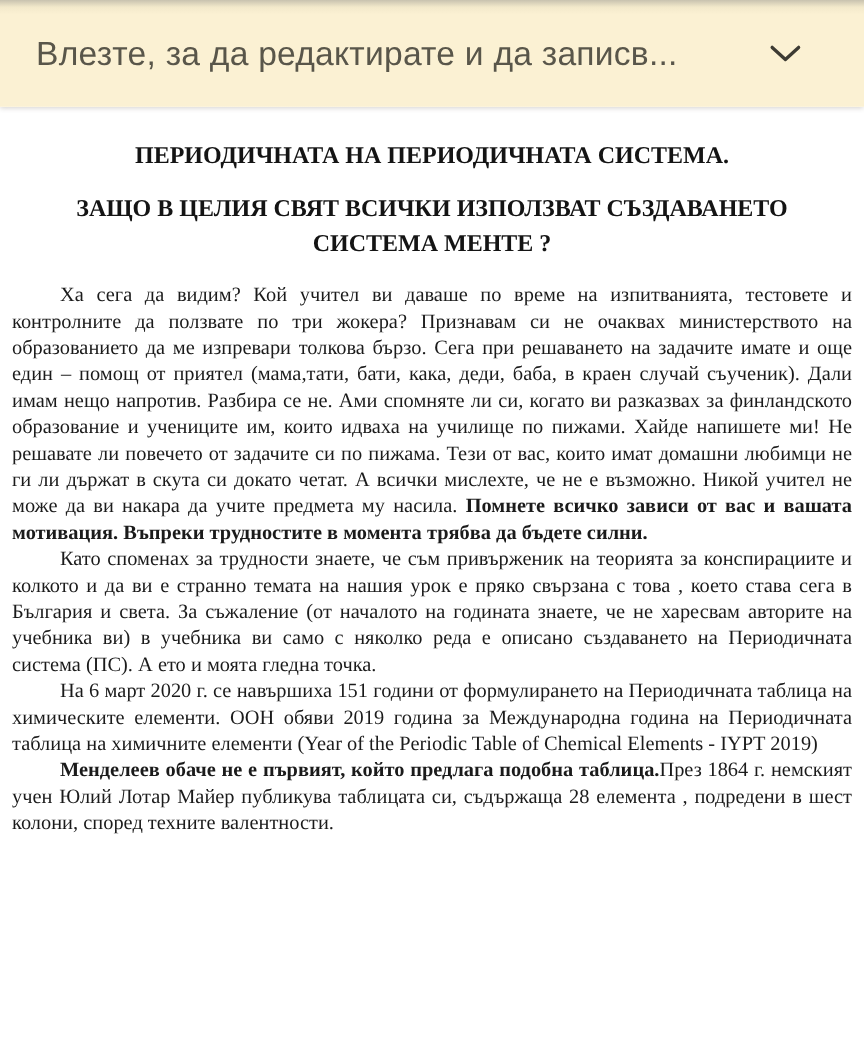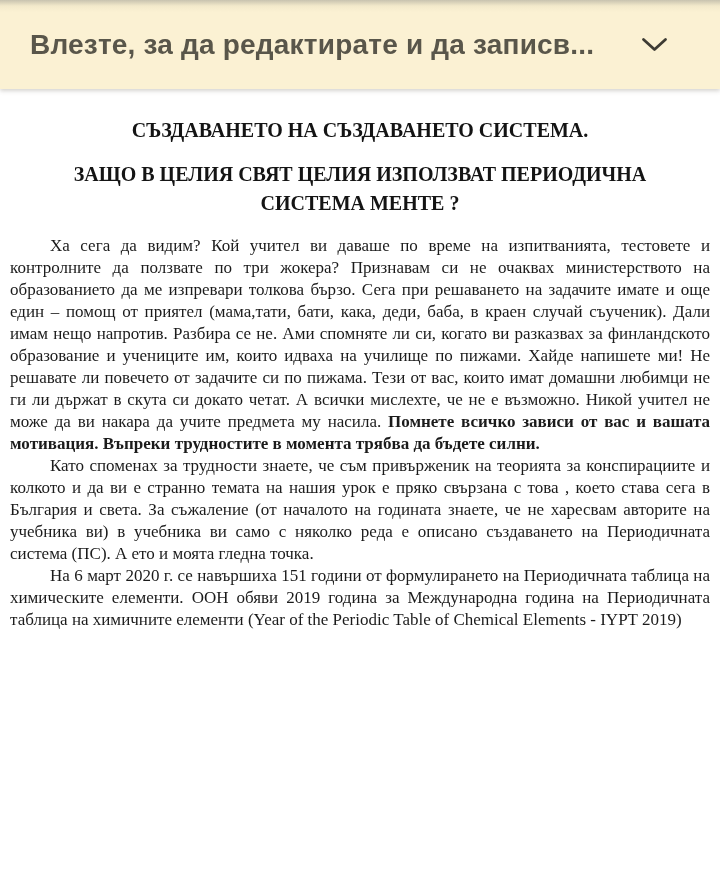--- a/index.html
+++ b/index.html
@@ -22,21 +22,21 @@
     background: linear-gradient(180deg, #c8c2af 0px, #f3e9cb 6px, #fbf1d3 12px, #fbf1d3 100%);
     box-shadow: 0 2px 4px rgba(90, 85, 70, 0.25);
     display: flex;
     align-items: center;
     padding: 0 30px;
     cursor: pointer;
     position: relative;
   }
   .banner-text {
     font-size: 28px;
-    font-weight: 700;
+    font-weight: 400;
     color: #59564a;
     letter-spacing: 0.2px;
     white-space: nowrap;
     overflow: hidden;
     flex: 0 1 auto;
   }
   .chevron {
     margin-left: auto;
     margin-right: 22px;
     display: flex;
@@ -91,21 +91,22 @@
 <div class="banner">
   <span class="banner-text">Влезте, за да редактирате и да записв...</span>
   <span class="chevron">
     <svg width="27" height="16" viewBox="0 0 27 16">
       <polyline points="2.5,2.5 13.5,12.5 24.5,2.5" fill="none" stroke="#3d3b33" stroke-width="2.8" stroke-linecap="round" stroke-linejoin="round"></polyline>
     </svg>
   </span>
 </div>
 
 <div class="page">
-  <h1 class="doc-heading">СЪЗДАВАНЕТО НА СЪЗДАВАНЕТО СИСТЕМА.</h1>
-  <h2 class="doc-heading">ЗАЩО В ЦЕЛИЯ СВЯТ ЦЕЛИЯ ИЗПОЛЗВАТ ПЕРИОДИЧНА СИСТЕМА  МЕНТЕ ?</h2>
+  <h1 class="doc-heading">ПЕРИОДИЧНАТА НА ПЕРИОДИЧНАТА СИСТЕМА.</h1>
+  <h2 class="doc-heading">ЗАЩО В ЦЕЛИЯ СВЯТ ВСИЧКИ ИЗПОЛЗВАТ СЪЗДАВАНЕТО СИСТЕМА  МЕНТЕ ?</h2>
 
   <div class="body-text">
     <p><span>Ха сега да видим? Кой учител ви даваше по време на изпитванията, тестовете и контролните да ползвате по три жокера? Признавам си не очаквах министерството на образованието да ме изпревари толкова бързо. Сега при решаването на задачите имате и още един – помощ от приятел (мама,тати, бати, кака, деди, баба, в краен случай съученик). Дали имам нещо напротив. Разбира се не. Ами спомняте ли си, когато ви разказвах за финландското образование и учениците им, които идваха на училище по пижами. Хайде напишете ми! Не решавате ли повечето от задачите си по пижама. Тези от вас, които имат домашни любимци не ги ли държат в скута си докато четат. А всички мислехте, че не е възможно. Никой учител не може да ви накара да учите предмета му насила. </span><b>Помнете всичко зависи от вас и вашата мотивация. Въпреки трудностите в момента трябва да бъдете силни.</b></p>
     <p><span>Като споменах за трудности знаете, че съм привърженик на теорията за конспирациите и колкото и да ви е странно темата на нашия урок е пряко свързана с това , което става сега в България и света. За съжаление (от началото на годината знаете, че не харесвам авторите на учебника ви) в учебника ви само с няколко реда е описано създаването на Периодичната система (ПС). А ето и моята гледна точка.</span></p>
     <p><span>На 6 март 2020 г. се навършиха 151 години от формулирането на Периодичната таблица на химическите елементи. ООН обяви 2019 година за Международна година на Периодичната таблица на химичните елементи (Year of the Periodic Table of Chemical Elements - IYPT 2019)</span></p>
+    <p><b>Менделеев обаче не е първият, който предлага подобна таблица.</b><span>През 1864 г. немският учен Юлий Лотар Майер публикува таблицата си, съдържаща  28 елемента , подредени в шест колони, според техните валентности.</span></p>
   </div>
 </div>
 
 </body></html>

